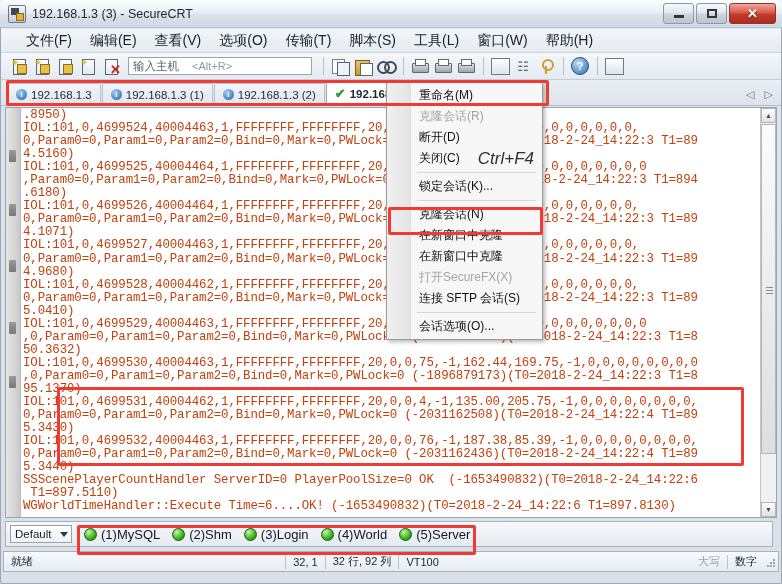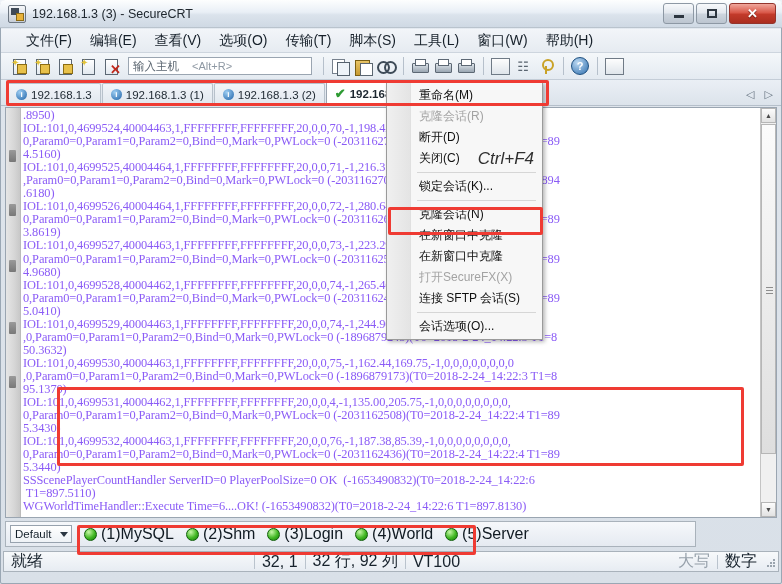--- a/index.html
+++ b/index.html
@@ -226,24 +226,24 @@
     border-radius: 1px;
   }
   .term-body {
     flex: 1 1 auto;
     overflow: hidden;
     position: relative;
     background: #fff;
     padding: 1px 0 0 2px;
   }
   .term-line {
-    font-family: Liberation Serif, serif;
+    font-family: Liberation Mono, monospace;
     font-size: 12.4px;
     line-height: 13.05px;
-    color: #8b5cf6;
+    color: #c2410c;
     white-space: pre;
     letter-spacing: -0.1px;
   }
   .term-scroll {
     width: 15px; height: 100%;
     background: #f0f0f0;
     border-left: 1px solid #c4c4c4;
     position: relative;
     flex: 0 0 auto;
   }
@@ -286,61 +286,61 @@
     font-size: 12px; color: #101010;
     white-space: nowrap;
     z-index: 2;
   }
   .ctx-item.disabled { color: #a3a3a3; }
   .ctx-item .accel { margin-left: auto; font-size: 17px; color: #303030; padding-left: 14px; font-style: italic;}
   .ctx-sep { height: 1px; background: #d6d6d6; margin: 3px 6px 3px 30px; position: relative; z-index: 2;}
 
   
   .buttonbar {
-    position: absolute; left: 5px; top: 521px; width: 691px; height: 26px;
+    position: absolute; left: 5px; top: 521px; width: 768px; height: 26px;
     border: 1px solid #a9b2bb;
     box-sizing: border-box;
     background: linear-gradient(180deg,#f6f8fb,#e5eaf1);
     display: flex; align-items: center;
     padding-left: 4px;
   }
   .bb-select {
     width: 62px; height: 18px;
     background: linear-gradient(180deg,#fff,#eef2f6);
     border: 1px solid #97a2ae;
     font-size: 11.5px; color: #14202a;
     display: flex; align-items: center; padding-left: 4px;
     box-sizing: border-box;
     position: relative;
     flex: 0 0 auto;
   }
   .bb-select .arr { position: absolute; right: 3px; top: 6px; width:0;height:0;border-left:4px solid transparent;border-right:4px solid transparent;border-top:5px solid #2b3742;}
   .bb-btn {
     display: flex; align-items: center;
-    font-size: 16px; color: #101a22;
+    font-size: 13px; color: #101a22;
     margin-left: 12px;
     white-space: nowrap;
     flex: 0 0 auto;
   }
   .bb-led {
     width: 11px; height: 11px; border-radius: 50%;
     background: radial-gradient(circle at 34% 28%,#c7f7a8,#42b824 55%,#167b0c);
     border: 1px solid #0f5f08;
     margin-right: 4px;
     flex: 0 0 auto;
   }
 
   
   .statusbar {
     position: absolute; left: 3px; top: 551px; width: 776px; height: 21px;
     border: 1px solid #a9b2bb;
     box-sizing: border-box;
     background: linear-gradient(180deg,#f7f9fb,#e7ecf2);
     display: flex; align-items: center;
-    font-size: 16px; color: #17222c;
+    font-size: 11px; color: #17222c;
   }
   .sb-cell { padding: 0 7px; height: 100%; display: flex; align-items: center; white-space: nowrap;}
   .sb-div { width: 1px; height: 14px; background: #bac3cd; }
   .sb-spacer { flex: 1 1 auto; }
   .sb-dim { color: #97a1ab; }
   .sb-grip {
     width: 12px; height: 12px; margin-right: 2px; position: relative;
   }
   .sb-grip i { position:absolute; width:2px;height:2px;background:#9aa4ae; }
 
@@ -505,21 +505,21 @@
     <div class="term-body" id="term-out">
         <div class="term-line">.8950)</div>
         <div class="term-line">IOL:101,0,4699524,40004463,1,FFFFFFFF,FFFFFFFF,20,0,0,70,-1,198.42,-1,0,0,0,0,0,0,0,</div>
         <div class="term-line">0,Param0=0,Param1=0,Param2=0,Bind=0,Mark=0,PWLock=0 (-2031162776)(T0=2018-2-24_14:22:3 T1=89</div>
         <div class="term-line">4.5160)</div>
         <div class="term-line">IOL:101,0,4699525,40004464,1,FFFFFFFF,FFFFFFFF,20,0,0,71,-1,216.31,-1,0,0,0,0,0,0,0,0</div>
         <div class="term-line">,Param0=0,Param1=0,Param2=0,Bind=0,Mark=0,PWLock=0 (-2031162704)(T0=2018-2-24_14:22:3 T1=894</div>
         <div class="term-line">.6180)</div>
         <div class="term-line">IOL:101,0,4699526,40004464,1,FFFFFFFF,FFFFFFFF,20,0,0,72,-1,280.64,-1,0,0,0,0,0,0,0,</div>
         <div class="term-line">0,Param0=0,Param1=0,Param2=0,Bind=0,Mark=0,PWLock=0 (-2031162632)(T0=2018-2-24_14:22:3 T1=89</div>
-        <div class="term-line">3.8619)</div>
+        <div class="term-line">4.1071)</div>
         <div class="term-line">IOL:101,0,4699527,40004463,1,FFFFFFFF,FFFFFFFF,20,0,0,73,-1,223.29,-1,0,0,0,0,0,0,0,</div>
         <div class="term-line">0,Param0=0,Param1=0,Param2=0,Bind=0,Mark=0,PWLock=0 (-2031162560)(T0=2018-2-24_14:22:3 T1=89</div>
         <div class="term-line">4.9680)</div>
         <div class="term-line">IOL:101,0,4699528,40004462,1,FFFFFFFF,FFFFFFFF,20,0,0,74,-1,265.46,-1,0,0,0,0,0,0,0,</div>
         <div class="term-line">0,Param0=0,Param1=0,Param2=0,Bind=0,Mark=0,PWLock=0 (-2031162488)(T0=2018-2-24_14:22:3 T1=89</div>
         <div class="term-line">5.0410)</div>
         <div class="term-line">IOL:101,0,4699529,40004463,1,FFFFFFFF,FFFFFFFF,20,0,0,74,-1,244.90,-1,0,0,0,0,0,0,0,0</div>
         <div class="term-line">,0,Param0=0,Param1=0,Param2=0,Bind=0,Mark=0,PWLock=0 (-1896879245)(T0=2018-2-24_14:22:3 T1=8</div>
         <div class="term-line">50.3632)</div>
         <div class="term-line">IOL:101,0,4699530,40004463,1,FFFFFFFF,FFFFFFFF,20,0,0,75,-1,162.44,169.75,-1,0,0,0,0,0,0,0,0</div>

